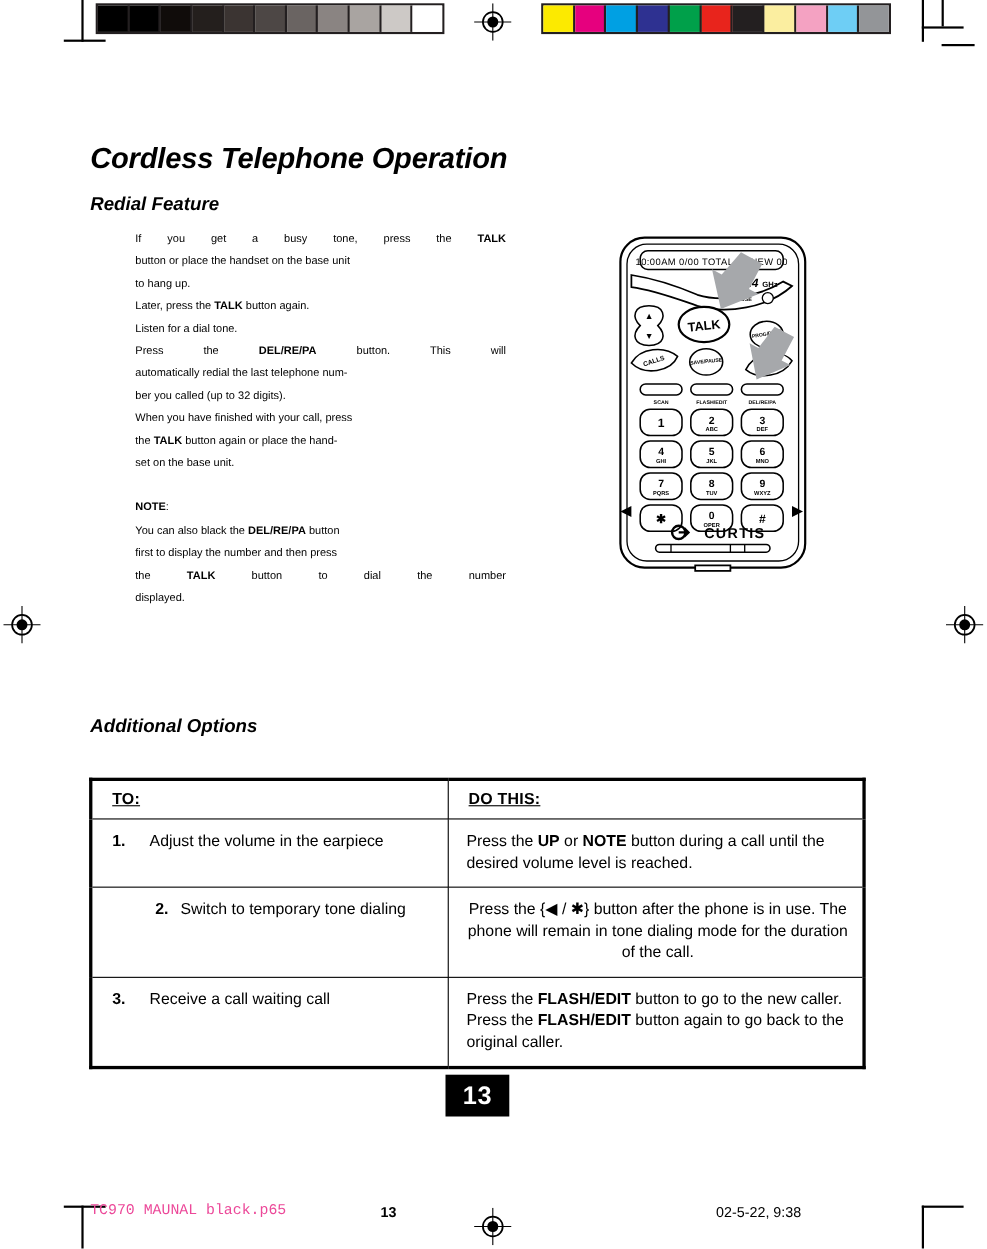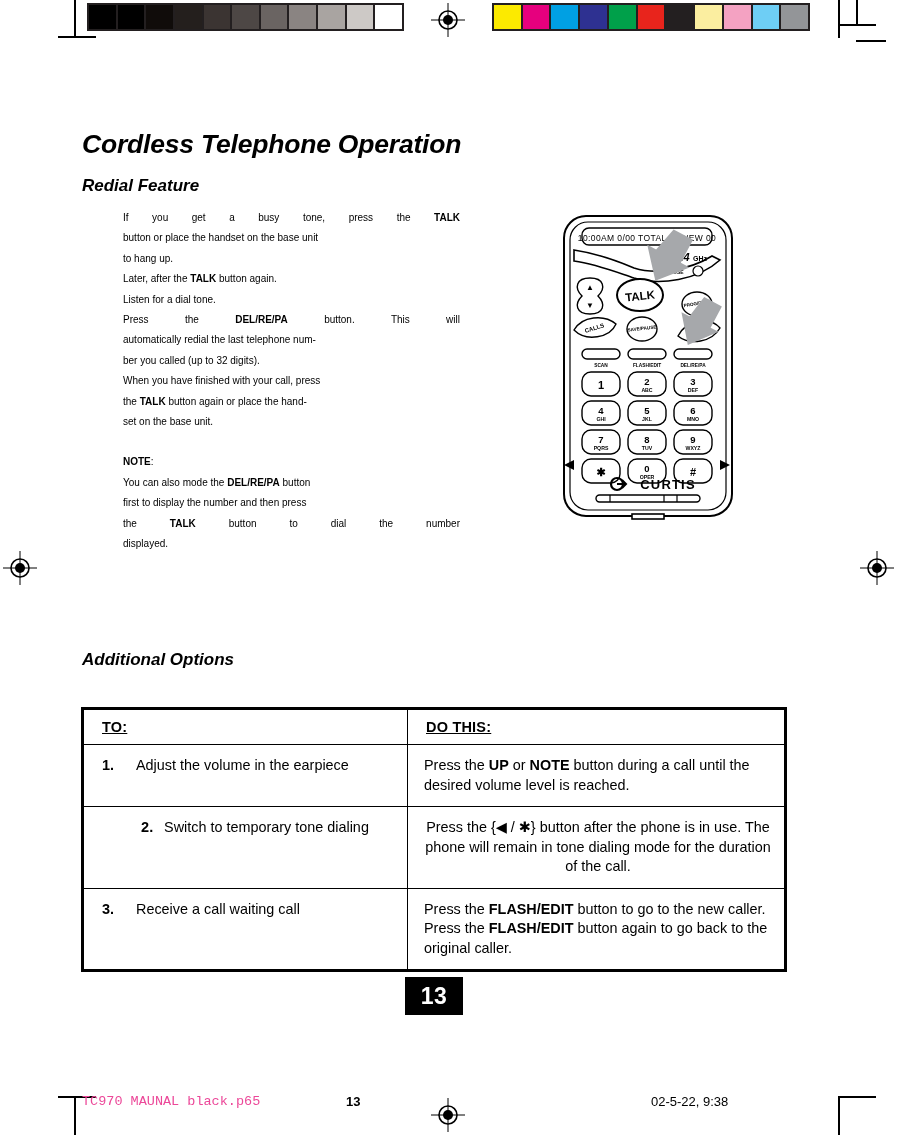--- a/index.html
+++ b/index.html
@@ -243,31 +243,31 @@
 
 <div id="page-content">
 
   <h1 id="main-title">Cordless Telephone Operation</h1>
   <h2 id="section-redial">Redial Feature</h2>
 
   <div id="body-copy">
     <p class="just"><span>If you get a busy tone, press the </span><span class="b">TALK</span></p>
     <p><span>button or place the handset on the base unit</span></p>
     <p><span>to hang up.</span></p>
-    <p><span>Later, after the </span><span class="b">TALK</span><span> button again.</span></p>
+    <p><span>Later, press the </span><span class="b">TALK</span><span> button again.</span></p>
     <p><span>Listen for a dial tone.</span></p>
     <p class="just"><span>Press the </span><span class="b">DEL/RE/PA</span><span> button. This will</span></p>
     <p><span>automatically redial the last telephone num-</span></p>
     <p><span>ber you called (up to 32 digits).</span></p>
     <p><span>When you have finished with your call, press</span></p>
     <p><span>the </span><span class="b">TALK</span><span> button again or place the hand-</span></p>
     <p><span>set on the base unit.</span></p>
     <div class="gap"></div>
     <p><span class="b">NOTE</span><span>:</span></p>
-    <p><span>You can also mode the </span><span class="b">DEL/RE/PA</span><span> button</span></p>
+    <p><span>You can also black the </span><span class="b">DEL/RE/PA</span><span> button</span></p>
     <p><span>first to display the number and then press</span></p>
     <p class="just"><span>the </span><span class="b">TALK</span><span> button to dial the number</span></p>
     <p><span>displayed.</span></p>
   </div>
 
   <div id="phone-figure">
     <svg width="176" height="314" viewBox="0 0 176 314" xmlns="http://www.w3.org/2000/svg">
       <defs>
         <style>
           .ol { fill:#fff; stroke:#000; stroke-width:2; }

